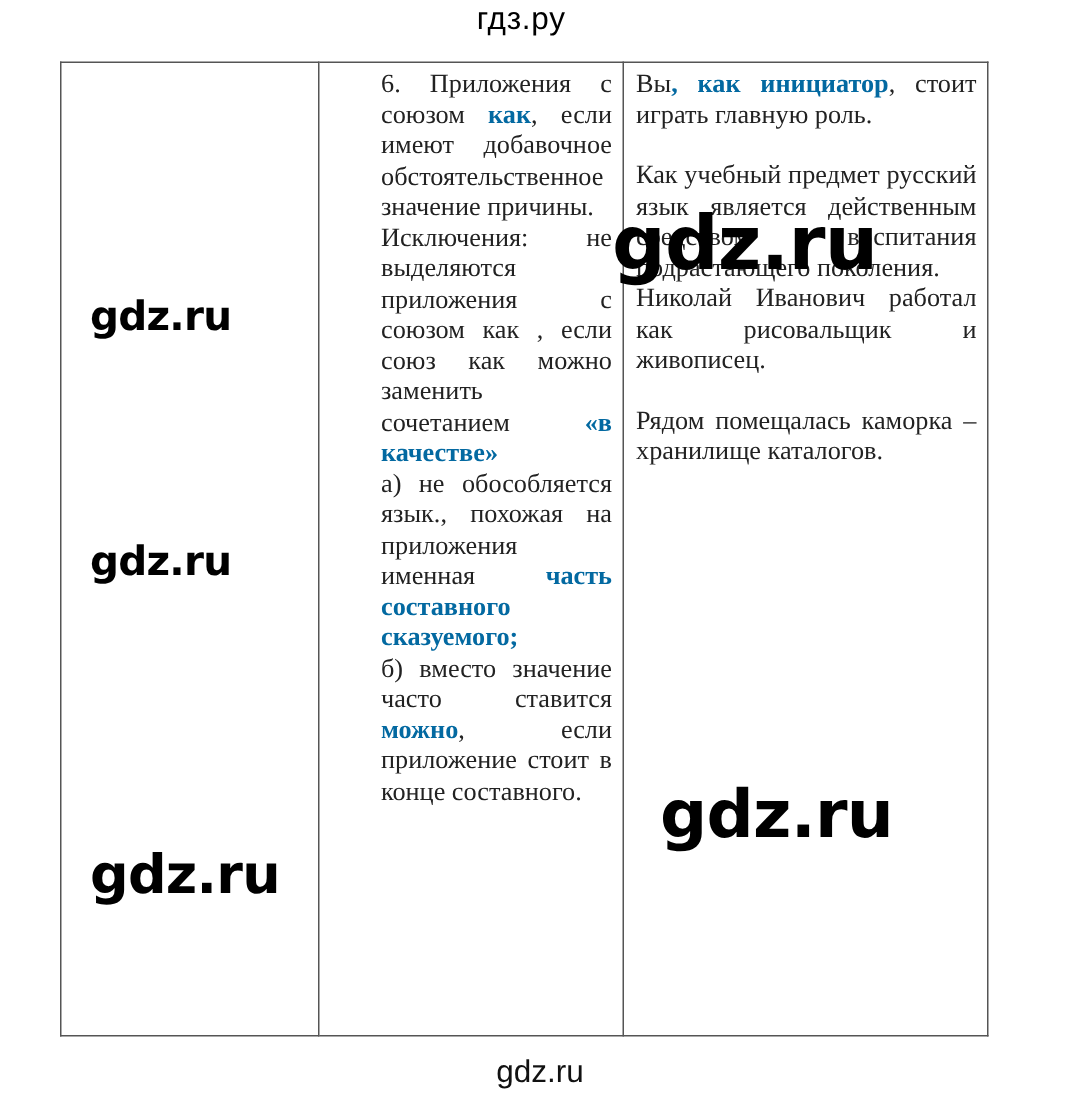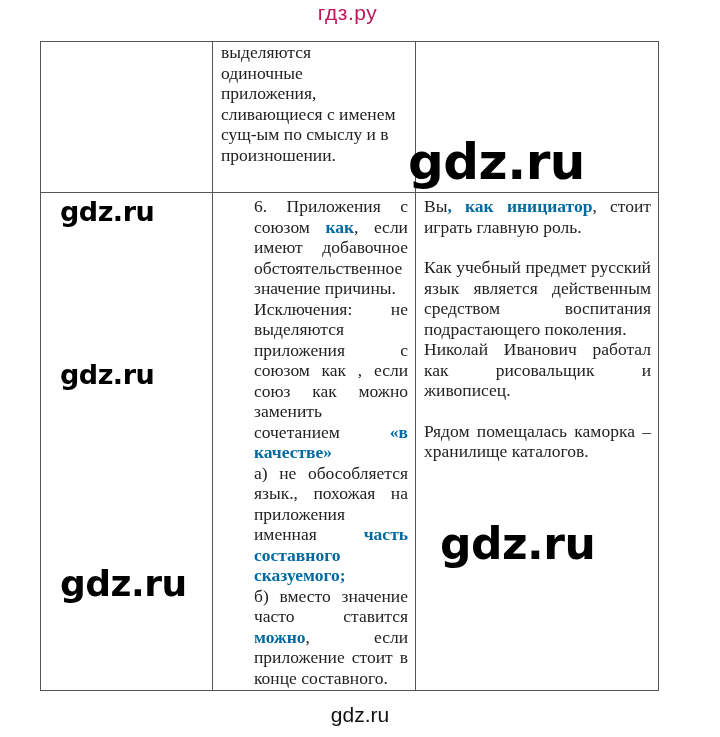--- a/index.html
+++ b/index.html
@@ -1,19 +1,19 @@
 <!DOCTYPE html>
 <html><head>
   <meta charset="utf-8">
   <style>
     html, body { margin:0; padding:0; background:#ffffff; }
     body { width:720px; height:737px; position:relative; overflow:hidden; }
     .site-title {
       position:absolute; left:0; top:0; width:695px; text-align:center;
-      font-family:"Liberation Sans", sans-serif; font-size:21px; color:#be185d;
+      font-family:"Liberation Sans", sans-serif; font-size:21px; color:#000000;
       line-height:26px; letter-spacing:0.5px;
     }
     .site-footer {
       position:absolute; left:0; top:700px; width:720px; text-align:center;
       font-family:"Liberation Sans", sans-serif; font-size:21px; color:#111;
       line-height:30px;
     }
     table.grammar {
       position:absolute; left:40px; top:41px; width:618px; height:650px;
       border-collapse:collapse; table-layout:fixed;
@@ -42,34 +42,20 @@
 
 <div class="site-title">гдз.ру</div>
 
 <table class="grammar">
   <colgroup>
       <col class="c1">
       <col class="c2">
       <col class="c3">
     </colgroup>
   <tbody>
-      <tr style="height:151px;">
-    <td></td>
-    <td>
-      <div class="cell-text" style="text-align:left;">
-        <p>выделяются</p>
-        <p>одиночные</p>
-        <p>приложения,</p>
-        <p>сливающиеся с именем</p>
-        <p>сущ-ым по смыслу и в</p>
-        <p>произношении.</p>
-      </div>
-    </td>
-    <td></td>
-  </tr>
   <tr>
     <td></td>
     <td>
       <div class="cell-text" style="padding-top:3px;margin-left:33px;">
         <p><span>6. Приложения с союзом </span><b>как</b><span>, если имеют добавочное обстоятельственное значение причины.</span></p>
         <p><span>Исключения: не выделяются приложения с союзом как , если союз как можно заменить сочетанием </span><b>«в качестве»</b></p>
         <p><span>а) не обособляется язык., похожая на приложения именная </span><b>часть составного сказуемого;</b></p>
         <p><span>б) вместо значение часто ставится </span><b>можно</b><span>, если приложение стоит в конце составного.</span></p>
       </div>
     </td>

